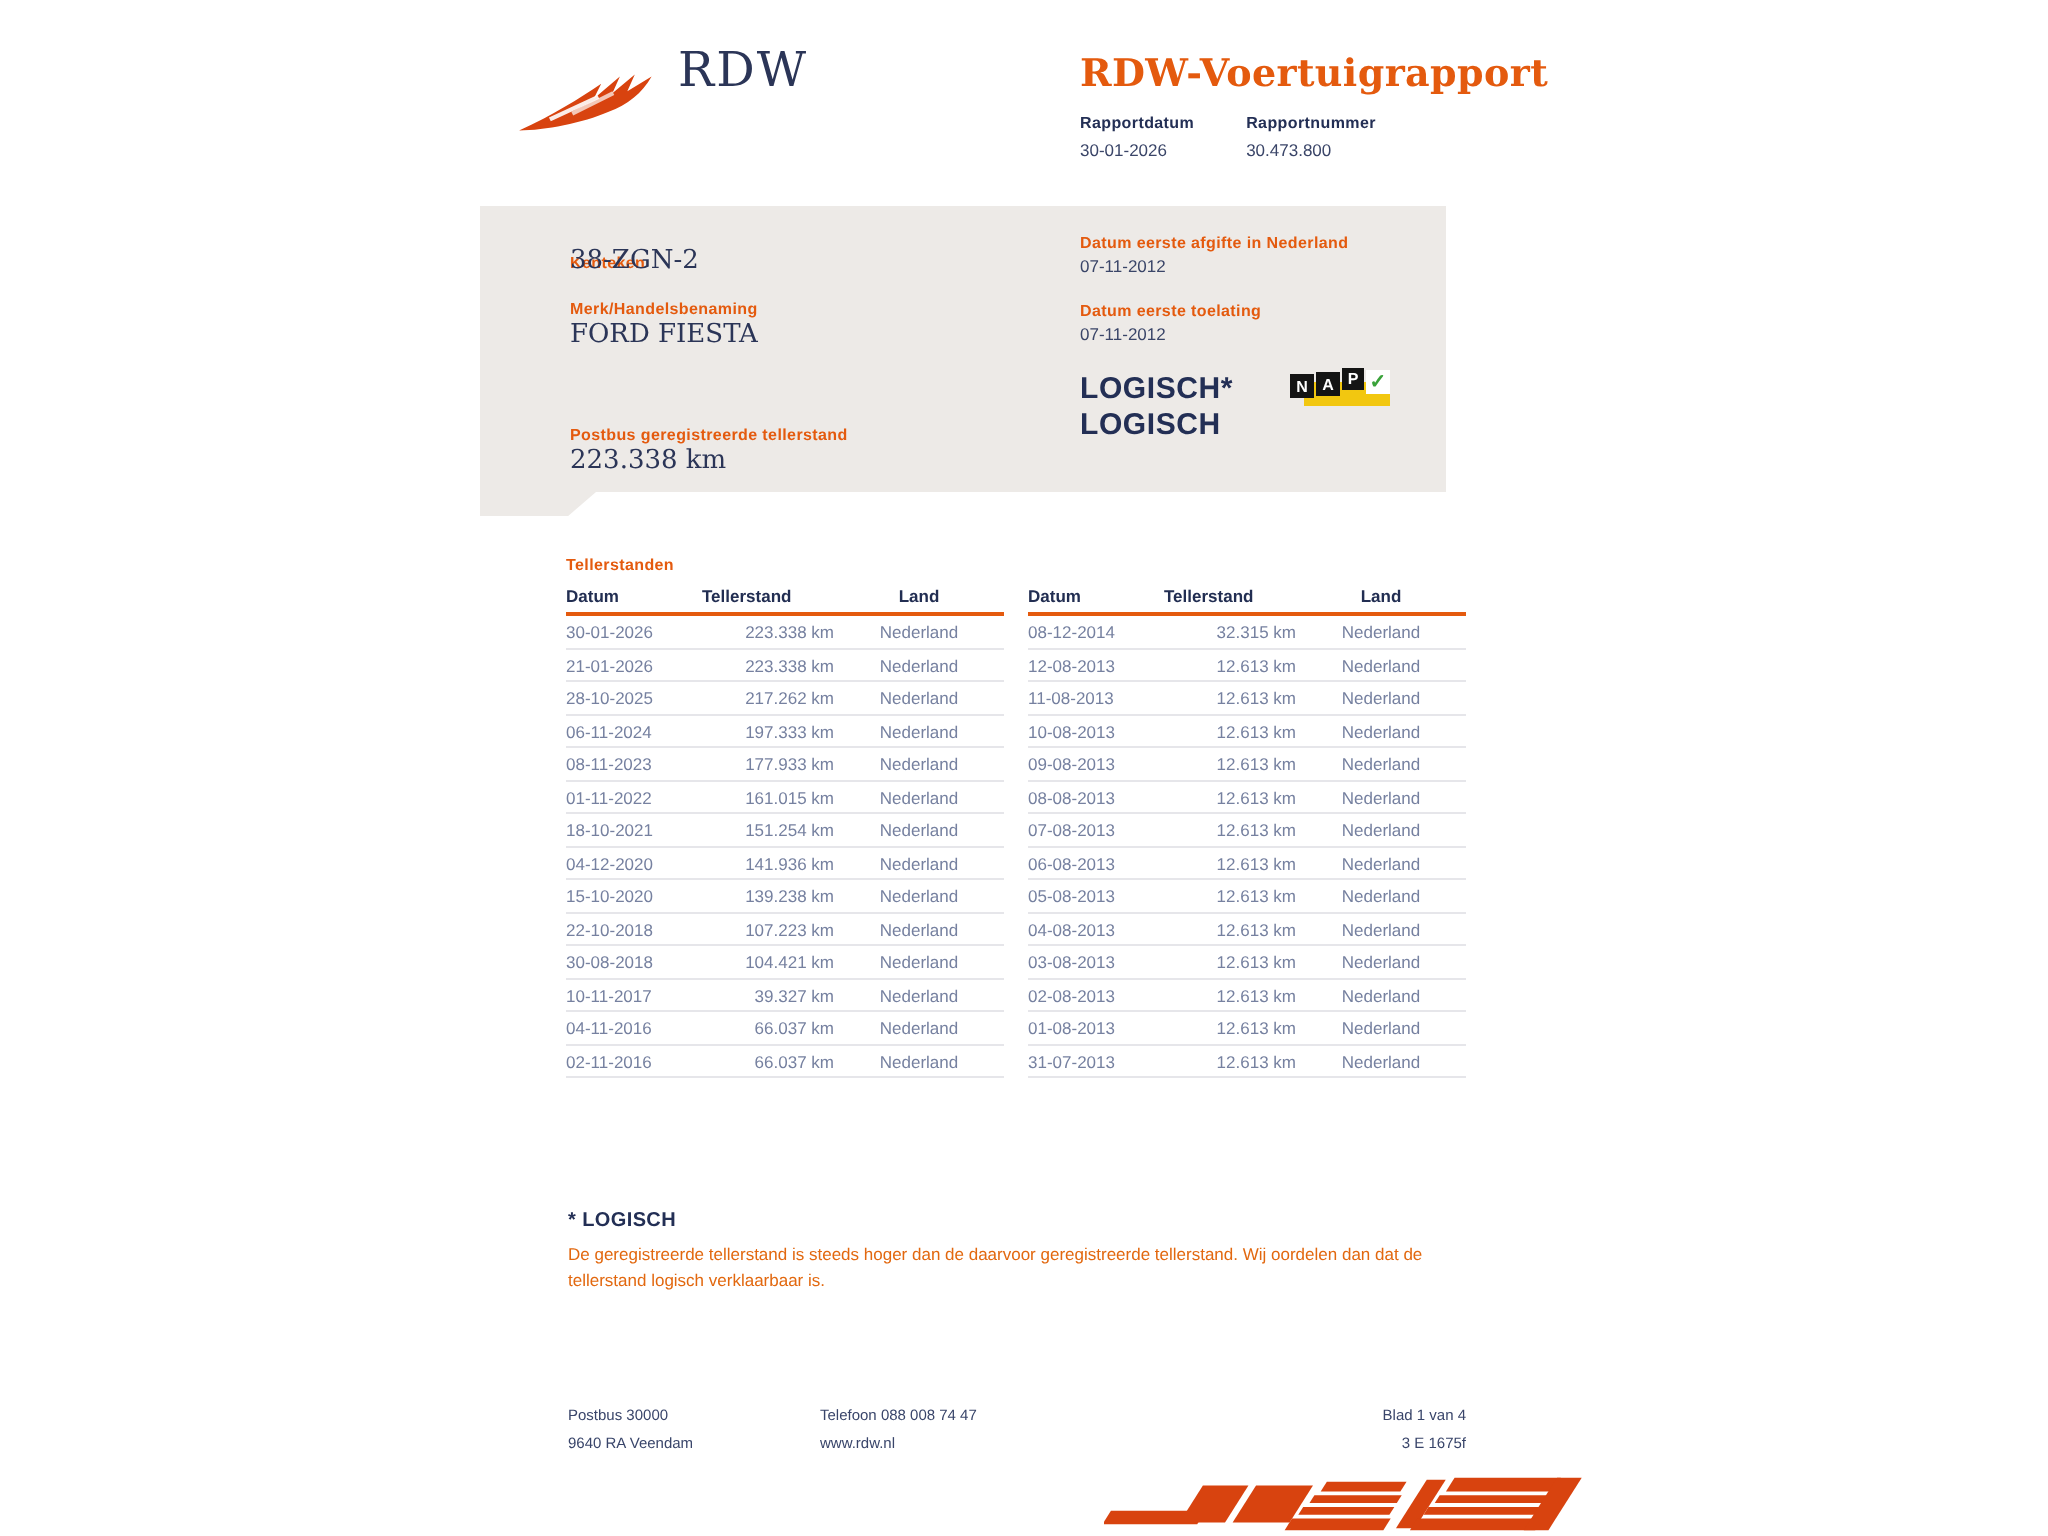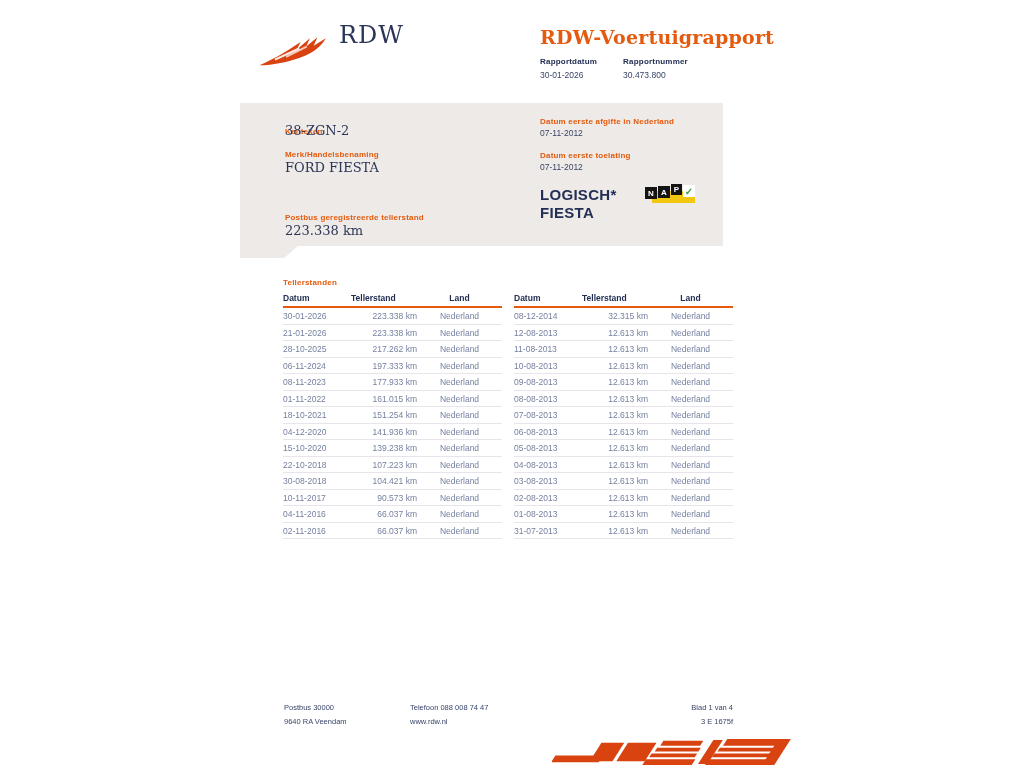--- a/index.html
+++ b/index.html
@@ -115,21 +115,21 @@
     <div class="abs lbl" style="left:45px;top:110px;">Postbus geregistreerde tellerstand</div>
     <div class="abs val-lg" style="left:45px;top:120px;">223.338 km</div>
 
     <div class="abs lbl" style="left:300px;top:14px;">Datum eerste afgifte in Nederland</div>
     <div class="abs val-sm" style="left:300px;top:25px;">07-11-2012</div>
     <div class="abs lbl" style="left:300px;top:48px;">Datum eerste toelating</div>
     <div class="abs val-sm" style="left:300px;top:59px;">07-11-2012</div>
 
     <div class="abs oordeel" style="left:300px;top:83px;">
       <div>LOGISCH*</div>
-      <div>FIESTA</div>
+      <div>LOGISCH</div>
     </div>
 
     <div class="nap">
       <div class="nap-yellow"></div>
       <div class="nap-box nap-n">N</div>
       <div class="nap-box nap-a">A</div>
       <div class="nap-box nap-p">P</div>
       <div class="nap-check">✓</div>
     </div>
   </div>
@@ -194,21 +194,21 @@
               <span class="c2">107.223 km</span>
               <span class="c3">Nederland</span>
             </div>
             <div class="trow">
               <span class="c1">30-08-2018</span>
               <span class="c2">104.421 km</span>
               <span class="c3">Nederland</span>
             </div>
             <div class="trow">
               <span class="c1">10-11-2017</span>
-              <span class="c2">90.573 km</span>
+              <span class="c2">39.327 km</span>
               <span class="c3">Nederland</span>
             </div>
             <div class="trow">
               <span class="c1">04-11-2016</span>
               <span class="c2">66.037 km</span>
               <span class="c3">Nederland</span>
             </div>
             <div class="trow">
               <span class="c1">02-11-2016</span>
               <span class="c2">66.037 km</span>
@@ -291,20 +291,24 @@
             <div class="trow">
               <span class="c1">31-07-2013</span>
               <span class="c2">12.613 km</span>
               <span class="c3">Nederland</span>
             </div>
           </div>
       </div>
     </div>
   </div>
 
+  <div class="footnote">
+    <div class="footnote-title">* LOGISCH</div>
+    <div class="footnote-text">De geregistreerde tellerstand is steeds hoger dan de daarvoor geregistreerde tellerstand. Wij oordelen dan dat de tellerstand logisch verklaarbaar is.</div>
+  </div>
 
   <div class="footer">
     <div class="f-col1">
       <div>Postbus 30000</div>
       <div>9640 RA Veendam</div>
     </div>
     <div class="f-col2">
       <div>Telefoon 088 008 74 47</div>
       <div class="f-link">www.rdw.nl</div>
     </div>

